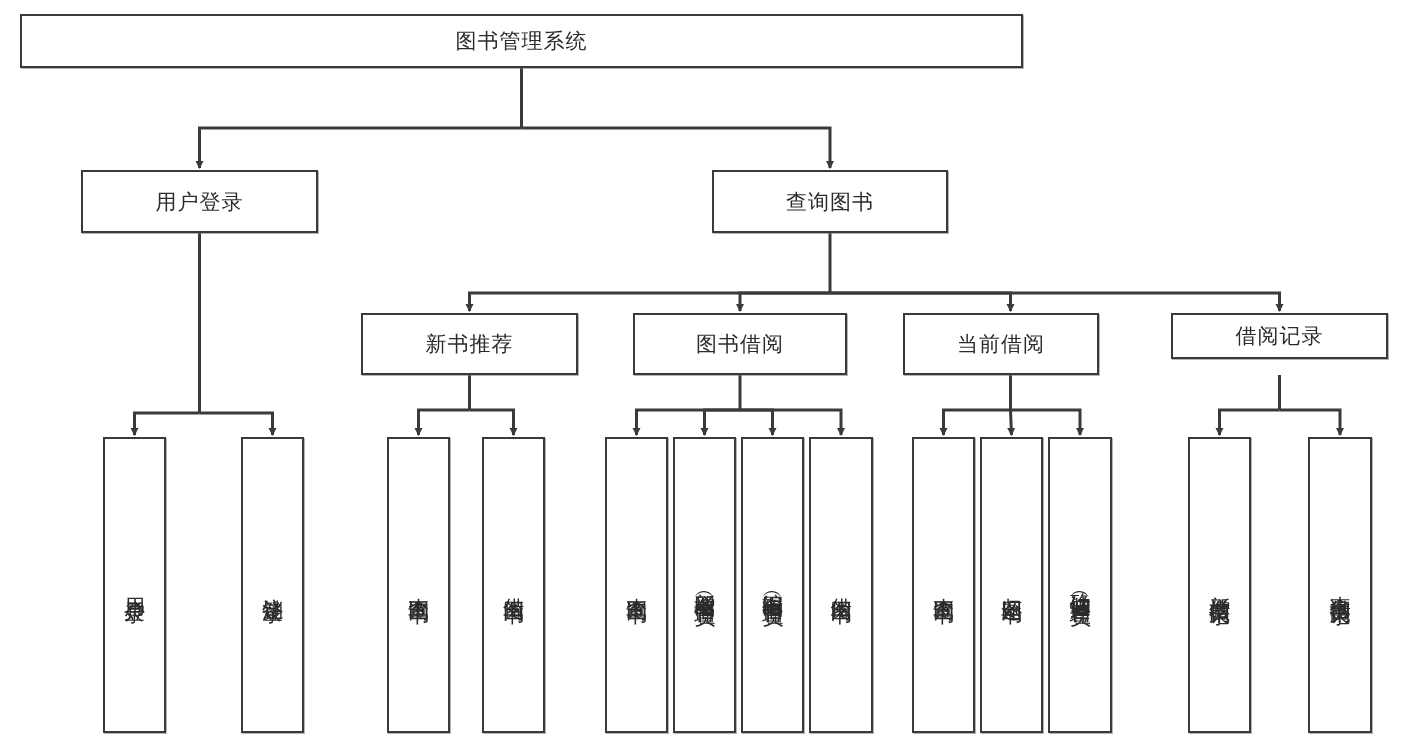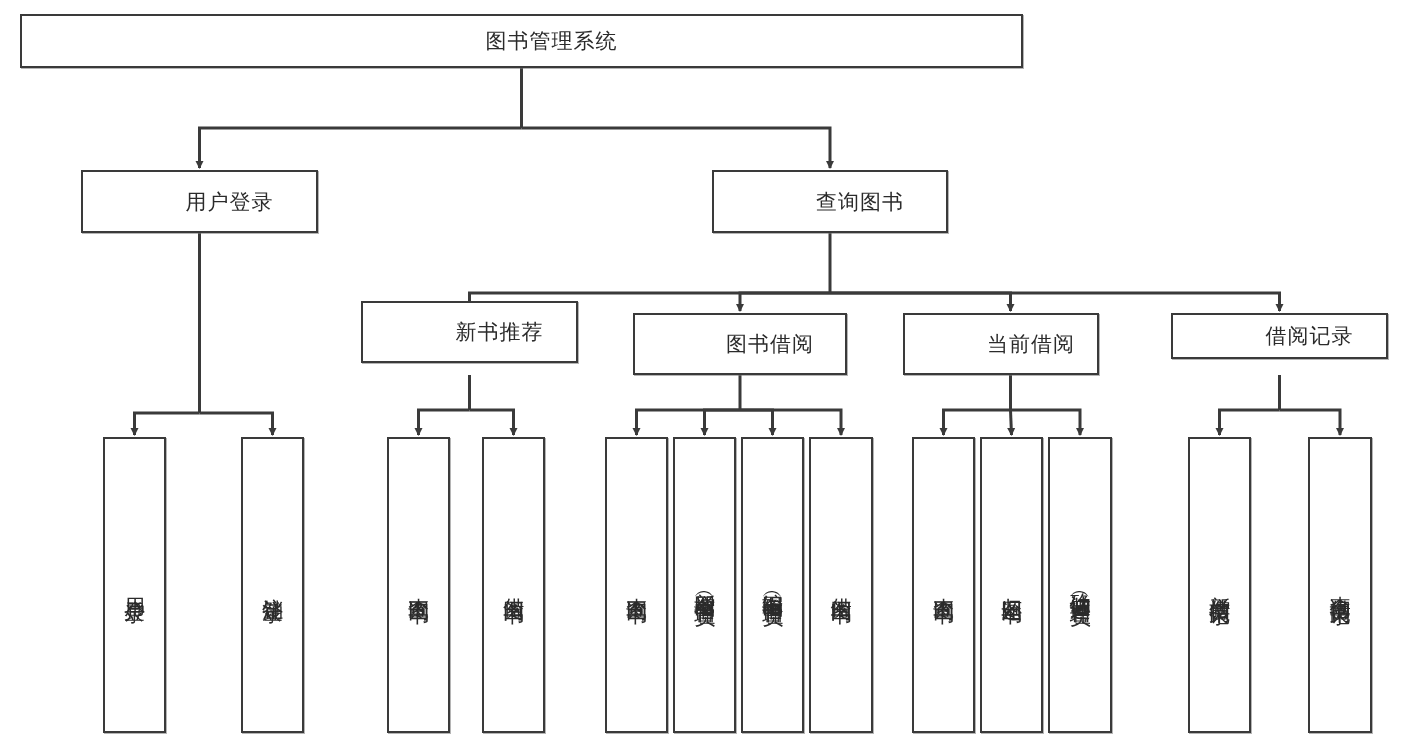--- a/index.html
+++ b/index.html
@@ -16,21 +16,20 @@
     background:#ffffff;
     border:2px solid #3a3a3a;
     box-sizing:border-box;
     box-shadow:1px 1px 0 rgba(120,120,120,.55);
   }
   .node-label-h{
     width:100%;height:100%;
     display:flex;align-items:center;justify-content:center;
     font-size:21px;color:#2b2b2b;letter-spacing:1px;
     white-space:nowrap;
-    padding-left:30px;
   }
   .node-label-v{
     width:100%;height:100%;
     display:flex;align-items:center;justify-content:center;
     writing-mode:vertical-rl;
     text-orientation:upright;
     font-size:21px;color:#2b2b2b;
     line-height:1.08;
     letter-spacing:2px;
     white-space:normal;
@@ -90,21 +89,21 @@
   <div id="node-layer">
       <div class="node-box" id="node-root" style="left: 20px; top: 14px; width: 1003px; height: 54px;">
         <div class="node-label-h">图书管理系统</div>
       </div>
       <div class="node-box" id="node-login" style="left: 81px; top: 170px; width: 237px; height: 63px;">
         <div class="node-label-h">用户登录</div>
       </div>
       <div class="node-box" id="node-bookmgmt" style="left: 712px; top: 170px; width: 236px; height: 63px;">
         <div class="node-label-h">查询图书</div>
       </div>
-      <div class="node-box" id="node-newbook" style="left: 361px; top: 301px; width: 217px; height: 62px;">
+      <div class="node-box" id="node-newbook" style="left: 361px; top: 313px; width: 217px; height: 62px;">
         <div class="node-label-h">新书推荐</div>
       </div>
       <div class="node-box" id="node-borrow" style="left: 633px; top: 313px; width: 214px; height: 62px;">
         <div class="node-label-h">图书借阅</div>
       </div>
       <div class="node-box" id="node-current" style="left: 903px; top: 313px; width: 196px; height: 62px;">
         <div class="node-label-h">当前借阅</div>
       </div>
       <div class="node-box" id="node-record" style="left: 1171px; top: 313px; width: 217px; height: 46px;">
         <div class="node-label-h">借阅记录</div>

